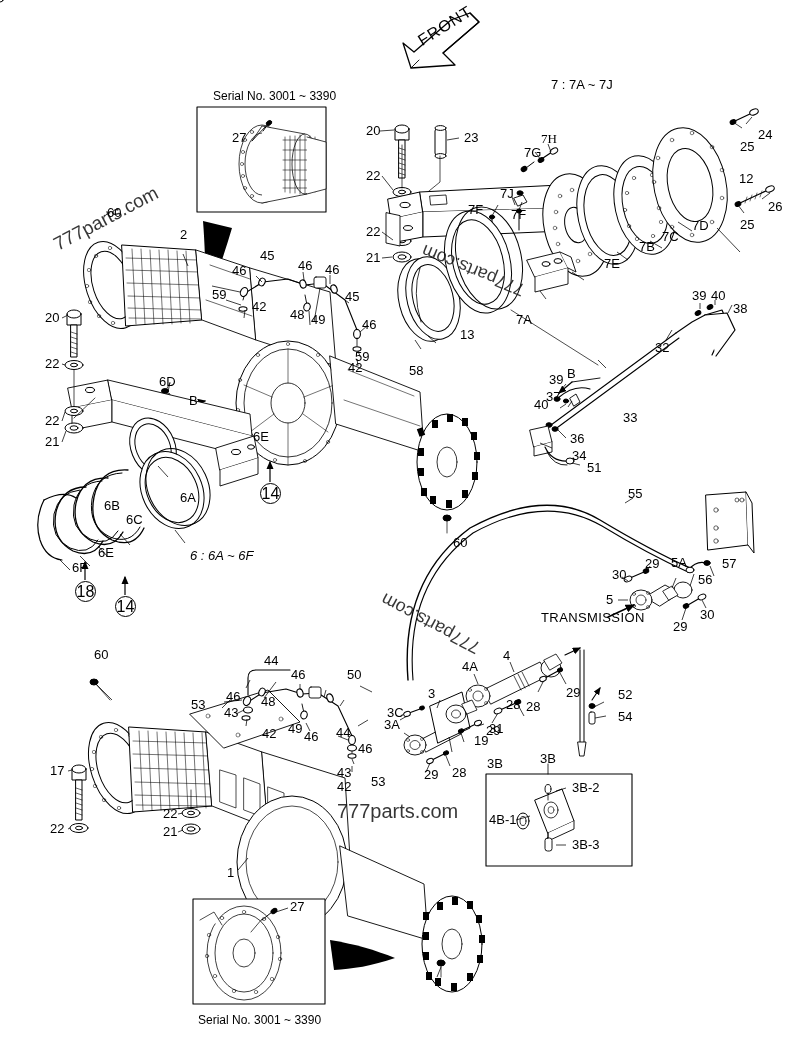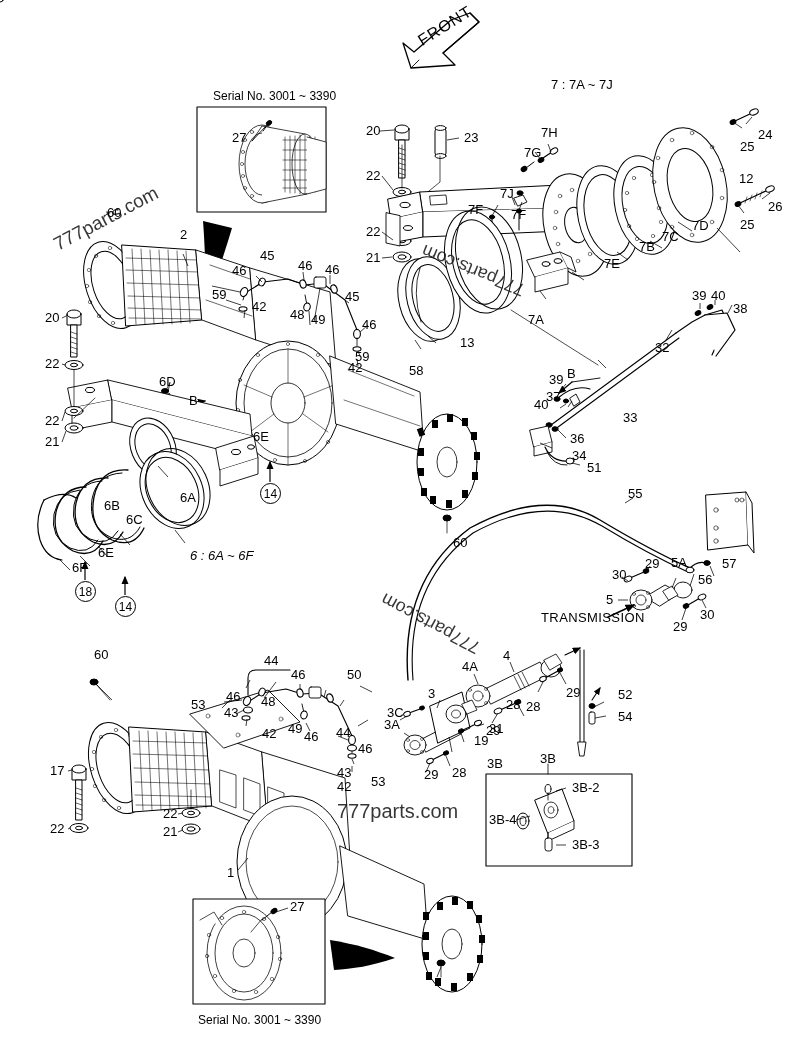--- a/index.html
+++ b/index.html
@@ -33,21 +33,21 @@
   }
   .lbl.cap{font-size:13px;letter-spacing:.4px;}
   .lbl.serial{font-size:12px;}
   .lbl.grp{font-size:13px;}
   .circ{
     position:absolute;
     width:21px;height:21px;
     border:1.4px solid #000;
     border-radius:50%;
     font-family:"Liberation Sans", sans-serif;
-    font-size:12px;
+    font-size:16px;
     display:flex;align-items:center;justify-content:center;
     background:#fff;
     box-sizing:border-box;
   }
   .wm{
     position:absolute;
     font-family:"Liberation Sans", sans-serif;
     color:#1a1a1a;
     white-space:nowrap;
     font-size:20px;
@@ -844,37 +844,37 @@
   <div class="lbl" style="left:551px;top:78px;">7 : 7A ~ 7J</div>
   <div class="lbl serial" style="left:213px;top:90px;">Serial No. 3001 ~ 3390</div>
   <div class="lbl" style="left:232px;top:131px;">27</div>
 
   <div class="lbl" style="left:366px;top:124px;">20</div>
   <div class="lbl" style="left:464px;top:131px;">23</div>
   <div class="lbl" style="left:366px;top:169px;">22</div>
   <div class="lbl" style="left:366px;top:225px;">22</div>
   <div class="lbl" style="left:366px;top:251px;">21</div>
 
-  <div class="lbl" style="left:541px;top:126px;">7H</div>
+  <div class="lbl" style="left:541px;top:132px;font-family:Liberation Serif, serif;">7H</div>
   <div class="lbl" style="left:524px;top:146px;">7G</div>
   <div class="lbl" style="left:500px;top:187px;">7J</div>
   <div class="lbl" style="left:468px;top:203px;">7F</div>
   <div class="lbl" style="left:511px;top:208px;">7F</div>
 
   <div class="lbl" style="left:758px;top:128px;">24</div>
   <div class="lbl" style="left:740px;top:140px;">25</div>
   <div class="lbl" style="left:739px;top:172px;">12</div>
   <div class="lbl" style="left:768px;top:200px;">26</div>
   <div class="lbl" style="left:740px;top:218px;">25</div>
 
   <div class="lbl" style="left:692px;top:219px;">7D</div>
   <div class="lbl" style="left:662px;top:230px;">7C</div>
   <div class="lbl" style="left:639px;top:240px;">7B</div>
   <div class="lbl" style="left:604px;top:257px;">7E</div>
-  <div class="lbl" style="left:528px;top:313px;">7A</div>
+  <div class="lbl" style="left:516px;top:313px;">7A</div>
 
   <div class="lbl" style="left:180px;top:228px;">2</div>
 
   <div class="lbl" style="left:260px;top:249px;">45</div>
   <div class="lbl" style="left:345px;top:290px;">45</div>
   <div class="lbl" style="left:232px;top:264px;">46</div>
   <div class="lbl" style="left:298px;top:259px;">46</div>
   <div class="lbl" style="left:325px;top:263px;">46</div>
   <div class="lbl" style="left:362px;top:318px;">46</div>
   <div class="lbl" style="left:212px;top:288px;">59</div>
@@ -892,21 +892,21 @@
   <div class="lbl" style="left:159px;top:375px;">6D</div>
   <div class="lbl" style="left:189px;top:394px;">B</div>
   <div class="lbl" style="left:253px;top:430px;">6E</div>
   <div class="lbl" style="left:180px;top:491px;">6A</div>
   <div class="lbl" style="left:126px;top:513px;">6C</div>
   <div class="lbl" style="left:104px;top:499px;">6B</div>
   <div class="lbl" style="left:98px;top:546px;">6E</div>
   <div class="lbl" style="left:72px;top:561px;">6F</div>
   <div class="lbl grp" style="left:190px;top:549px;font-style:italic;">6 : 6A ~ 6F</div>
 
-  <div class="lbl" style="left:460px;top:336px;text-align:center;">13</div>
+  <div class="lbl" style="left:460px;top:328px;text-align:center;">13</div>
   <div class="lbl" style="left:409px;top:364px;">58</div>
 
   <div class="lbl" style="left:692px;top:289px;">39</div>
   <div class="lbl" style="left:711px;top:289px;">40</div>
   <div class="lbl" style="left:733px;top:302px;">38</div>
   <div class="lbl" style="left:655px;top:341px;">32</div>
   <div class="lbl" style="left:623px;top:411px;">33</div>
   <div class="lbl" style="left:549px;top:373px;">39</div>
   <div class="lbl" style="left:534px;top:398px;">40</div>
   <div class="lbl" style="left:546px;top:390px;">37</div>
@@ -966,21 +966,21 @@
   <div class="lbl" style="left:50px;top:764px;">17</div>
   <div class="lbl" style="left:50px;top:822px;">22</div>
   <div class="lbl" style="left:163px;top:807px;">22</div>
   <div class="lbl" style="left:163px;top:825px;">21</div>
   <div class="lbl" style="left:227px;top:866px;">1</div>
 
   <div class="lbl" style="left:290px;top:900px;">27</div>
   <div class="lbl serial" style="left:198px;top:1014px;">Serial No. 3001 ~ 3390</div>
 
   <div class="lbl" style="left:572px;top:781px;">3B-2</div>
-  <div class="lbl" style="left:489px;top:813px;">3B-4</div>
+  <div class="lbl" style="left:489px;top:813px;">4B-1</div>
   <div class="lbl" style="left:572px;top:838px;">3B-3</div>
   <div class="lbl" style="left:540px;top:752px;">3B</div>
 
   <div class="circ" style="left:260px;top:483px;">14</div>
   <div class="circ" style="left:115px;top:596px;">14</div>
   <div class="circ" style="left:75px;top:581px;">18</div>
 
   <div class="lbl" style="left:416px;top:36px;font-size:16px;letter-spacing:1px;transform:rotate(-32deg);transform-origin:left top;font-weight:normal;">FRONT</div>
 
 </div>

